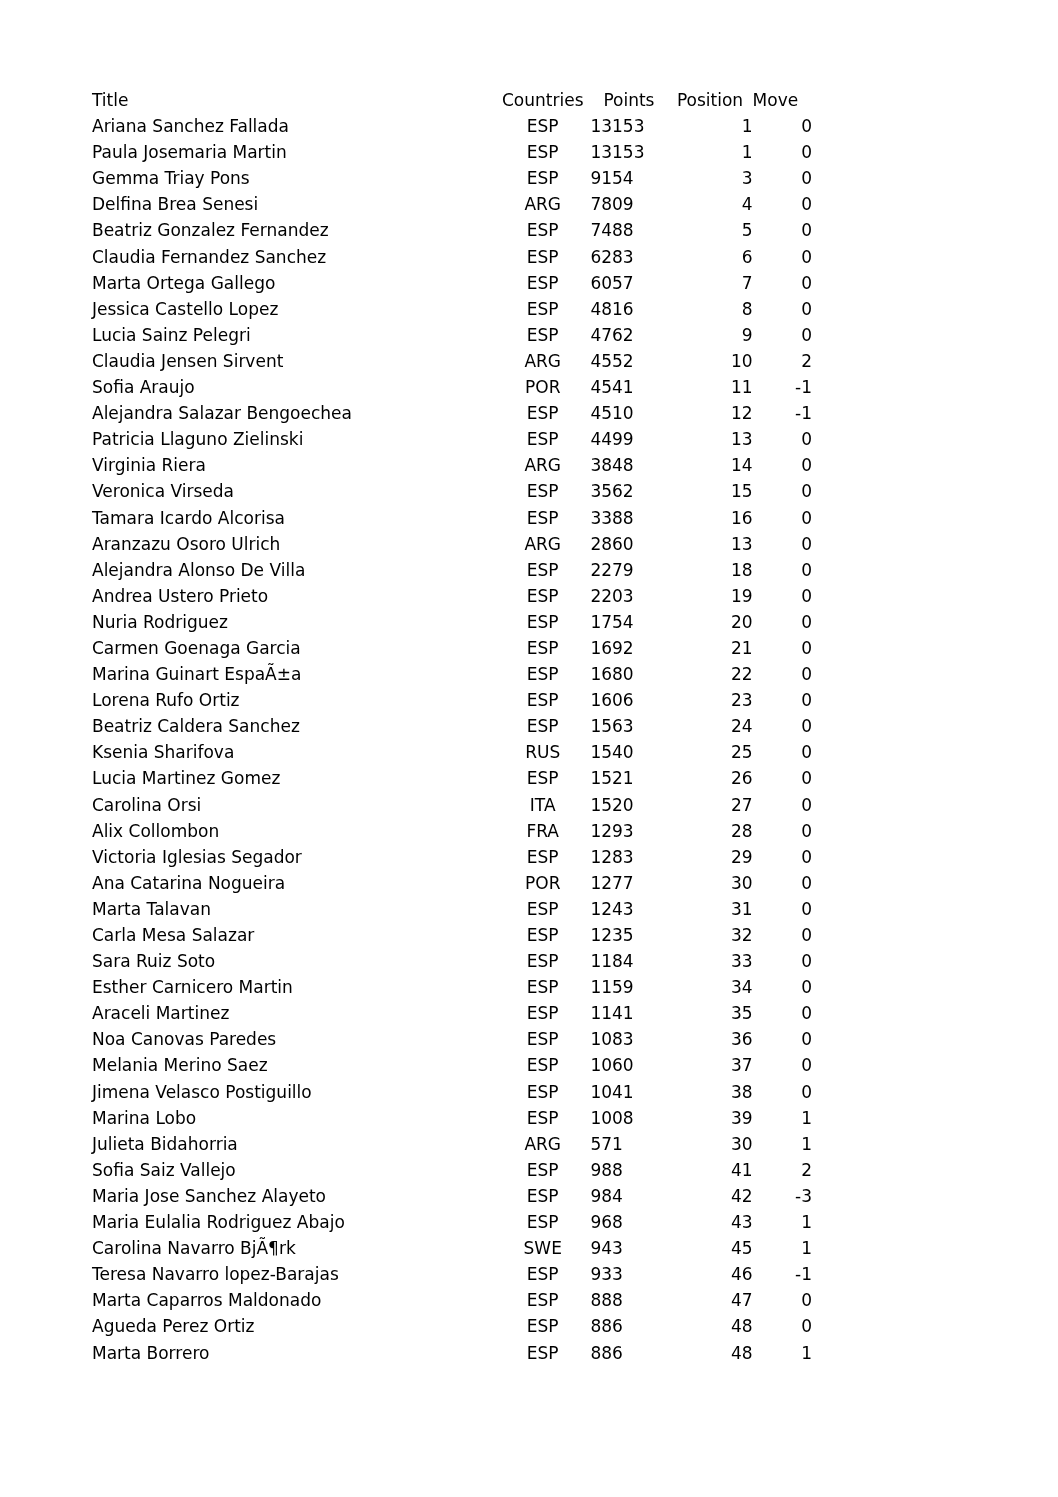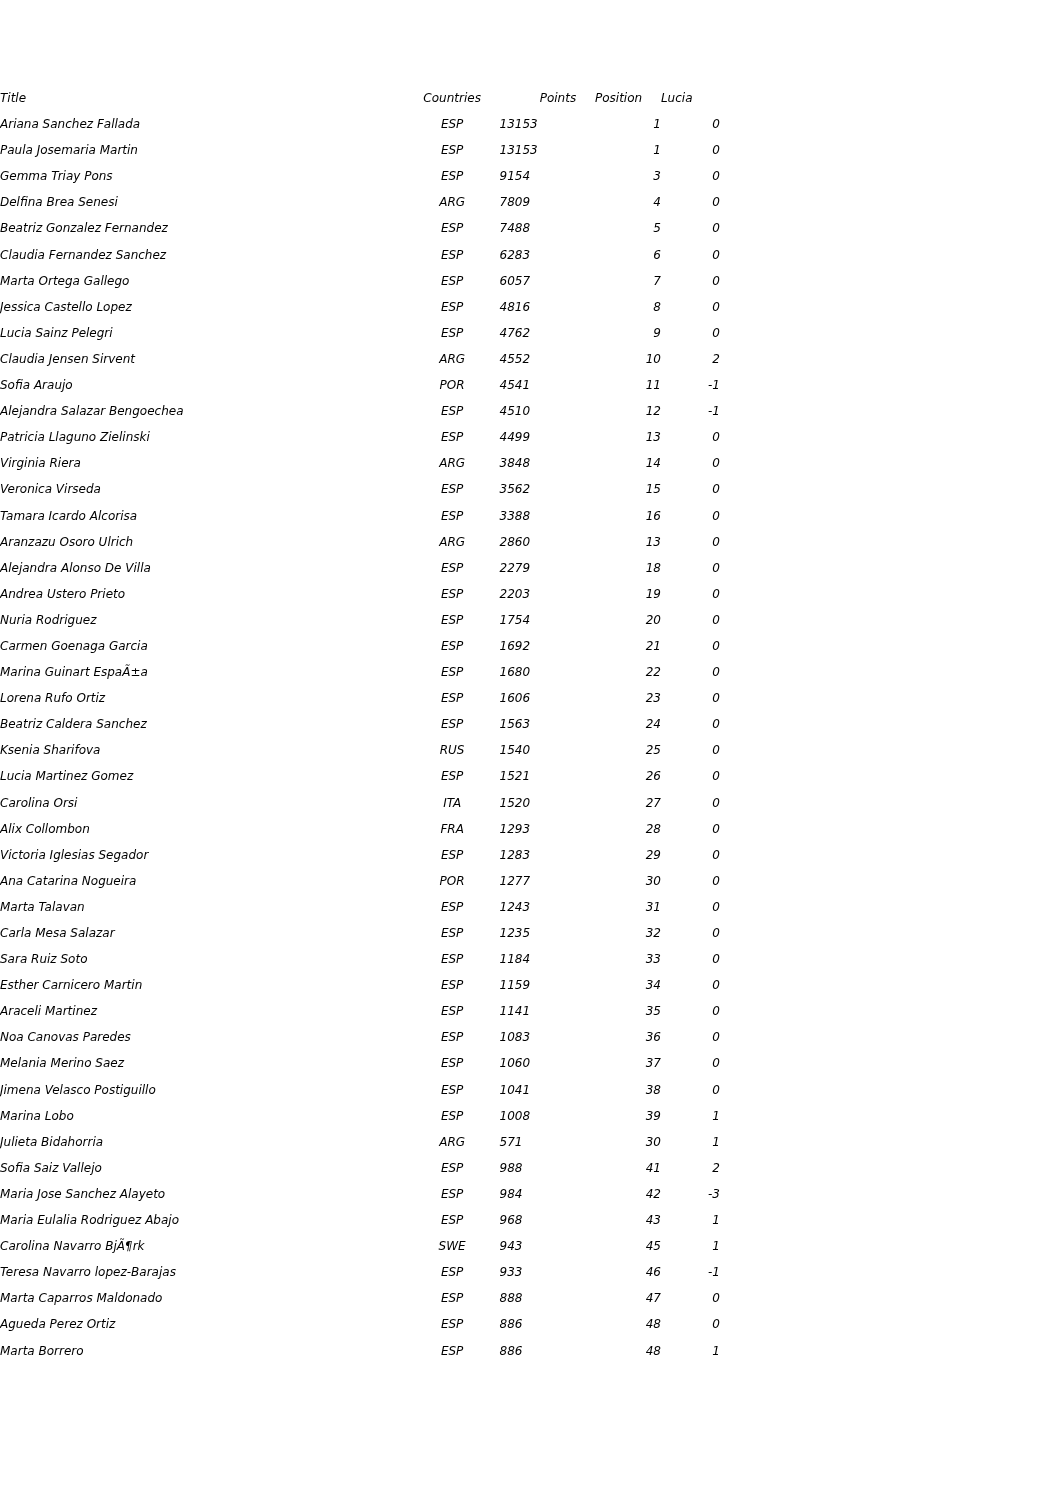--- a/index.html
+++ b/index.html
@@ -15,41 +15,41 @@
   }
   .page {
     position: relative;
     width: 1058px;
     min-height: 1497px;
     box-sizing: border-box;
     padding: 92px 0 0 0;
   }
   table.ranking {
     border-collapse: collapse;
+    margin-left: 92px;
     width: 720px;
-    font-size: 12px;
+    font-size: 17px;
     line-height: 1;
-    font-style: italic;
   }
   table.ranking th,
   table.ranking td {
     padding: 0;
     font-weight: normal;
     vertical-align: baseline;
     height: 26.1px;
   }
   col.c-title   { width: 416px; }
   col.c-country { width: 96px; }
   col.c-points  { width: 78px; }
   col.c-position{ width: 86px; }
   col.c-move    { width: 60px; }
 
   th.h-title, td.t-title    { text-align: left; padding-left: 1px; }
   th.h-country, td.t-country{ text-align: center; }
-  th.h-points               { text-align: right; }
+  th.h-points               { text-align: center; }
   td.t-points               { text-align: left; padding-right: 6px; }
   th.h-position             { text-align: center; }
   td.t-position             { text-align: right; padding-right: 12px; }
   th.h-move                 { text-align: left; padding-left: 4px; }
   td.t-move                 { text-align: right; padding-right: 6px; }
 </style>
 </head>
 <body>
 
 <div class="page">
@@ -60,21 +60,21 @@
       <col class="c-points">
       <col class="c-position">
       <col class="c-move">
     </colgroup>
     <thead>
       <tr>
         <th class="h-title">Title</th>
         <th class="h-country">Countries</th>
         <th class="h-points">Points</th>
         <th class="h-position">Position</th>
-        <th class="h-move">Lucia</th>
+        <th class="h-move">Move</th>
       </tr>
     </thead>
     <tbody id="ranking-body">
         <tr>
           <td class="t-title">Ariana Sanchez Fallada</td>
           <td class="t-country">ESP</td>
           <td class="t-points">13153</td>
           <td class="t-position">1</td>
           <td class="t-move">0</td>
         </tr>

